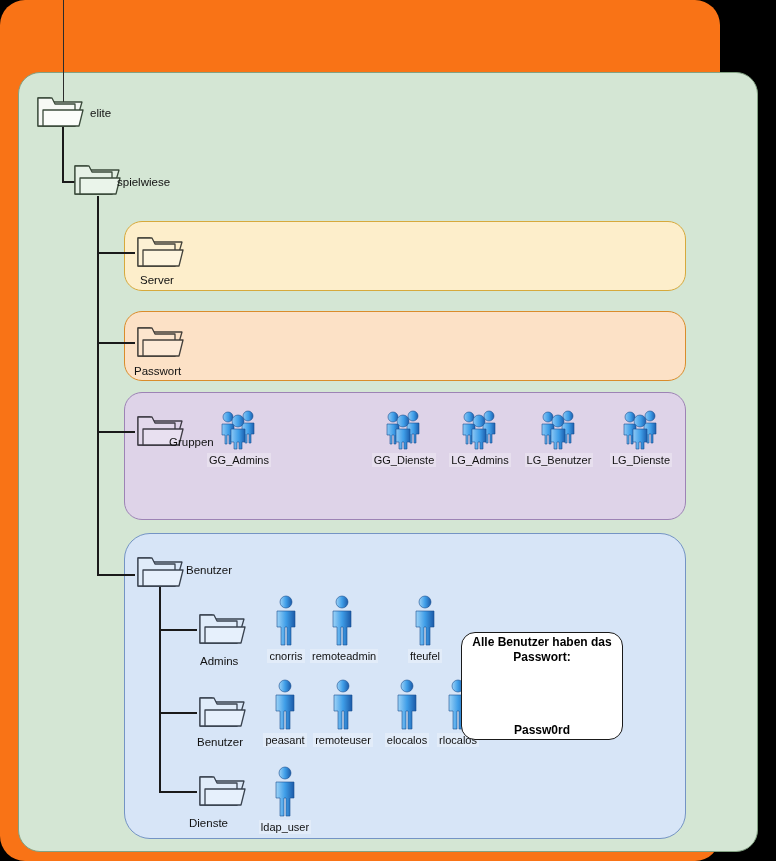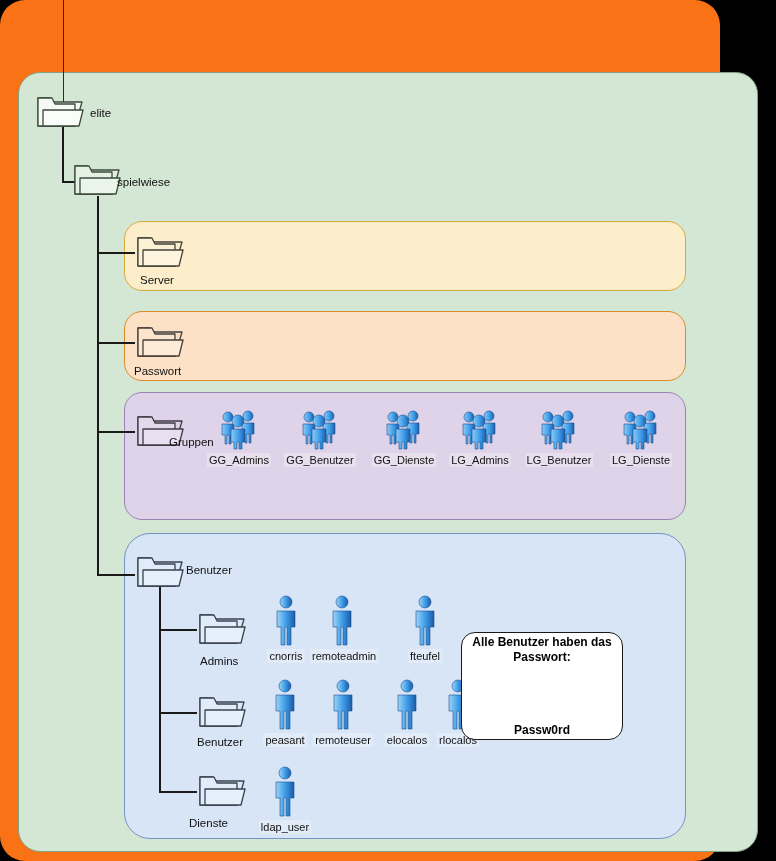--- a/index.html
+++ b/index.html
@@ -235,97 +235,82 @@
           <circle cx="31" cy="10" r="5"></circle>
             <path d="M25 17 h12 v11 l-3 0 v9 h-2 v-9 h-2 v9 h-2 v-9 h-3 z"></path>
           <circle cx="21" cy="15" r="6"></circle>
             <path d="M14 23 h14 v13 l-3 0 v7 h-3 v-7 h-2 v7 h-3 v-7 h-3 z"></path>
         </g>
       </svg>
     </div>
     <span class="pname">GG_Admins</span>
   </div>
 
-  <div class="principal" style="left:281px; top:404px;">
+
+  <div class="principal" style="left:365px; top:404px;">
     <div class="icon">
       <svg width="44" height="44" viewBox="0 0 44 44">
         <g fill="url(#gA)" stroke="#1a4f91" stroke-width="0.6">
           <circle cx="11" cy="11" r="5"></circle>
             <path d="M5 18 h12 v11 l-3 0 v9 h-2 v-9 h-2 v9 h-2 v-9 h-3 z"></path>
           <circle cx="31" cy="10" r="5"></circle>
             <path d="M25 17 h12 v11 l-3 0 v9 h-2 v-9 h-2 v9 h-2 v-9 h-3 z"></path>
           <circle cx="21" cy="15" r="6"></circle>
             <path d="M14 23 h14 v13 l-3 0 v7 h-3 v-7 h-2 v7 h-3 v-7 h-3 z"></path>
         </g>
       </svg>
     </div>
-    <span class="pname">GG_Benutzer</span>
-  </div>
-
-  <div class="principal" style="left:365px; top:404px;">
+    <span class="pname">GG_Dienste</span>
+  </div>
+
+  <div class="principal" style="left:441px; top:404px;">
     <div class="icon">
       <svg width="44" height="44" viewBox="0 0 44 44">
         <g fill="url(#gA)" stroke="#1a4f91" stroke-width="0.6">
           <circle cx="11" cy="11" r="5"></circle>
             <path d="M5 18 h12 v11 l-3 0 v9 h-2 v-9 h-2 v9 h-2 v-9 h-3 z"></path>
           <circle cx="31" cy="10" r="5"></circle>
             <path d="M25 17 h12 v11 l-3 0 v9 h-2 v-9 h-2 v9 h-2 v-9 h-3 z"></path>
           <circle cx="21" cy="15" r="6"></circle>
             <path d="M14 23 h14 v13 l-3 0 v7 h-3 v-7 h-2 v7 h-3 v-7 h-3 z"></path>
         </g>
       </svg>
     </div>
-    <span class="pname">GG_Dienste</span>
-  </div>
-
-  <div class="principal" style="left:441px; top:404px;">
+    <span class="pname">LG_Admins</span>
+  </div>
+
+  <div class="principal" style="left:520px; top:404px;">
     <div class="icon">
       <svg width="44" height="44" viewBox="0 0 44 44">
         <g fill="url(#gA)" stroke="#1a4f91" stroke-width="0.6">
           <circle cx="11" cy="11" r="5"></circle>
             <path d="M5 18 h12 v11 l-3 0 v9 h-2 v-9 h-2 v9 h-2 v-9 h-3 z"></path>
           <circle cx="31" cy="10" r="5"></circle>
             <path d="M25 17 h12 v11 l-3 0 v9 h-2 v-9 h-2 v9 h-2 v-9 h-3 z"></path>
           <circle cx="21" cy="15" r="6"></circle>
             <path d="M14 23 h14 v13 l-3 0 v7 h-3 v-7 h-2 v7 h-3 v-7 h-3 z"></path>
         </g>
       </svg>
     </div>
-    <span class="pname">LG_Admins</span>
-  </div>
-
-  <div class="principal" style="left:520px; top:404px;">
+    <span class="pname">LG_Benutzer</span>
+  </div>
+
+  <div class="principal" style="left:602px; top:404px;">
     <div class="icon">
       <svg width="44" height="44" viewBox="0 0 44 44">
         <g fill="url(#gA)" stroke="#1a4f91" stroke-width="0.6">
           <circle cx="11" cy="11" r="5"></circle>
             <path d="M5 18 h12 v11 l-3 0 v9 h-2 v-9 h-2 v9 h-2 v-9 h-3 z"></path>
           <circle cx="31" cy="10" r="5"></circle>
             <path d="M25 17 h12 v11 l-3 0 v9 h-2 v-9 h-2 v9 h-2 v-9 h-3 z"></path>
           <circle cx="21" cy="15" r="6"></circle>
             <path d="M14 23 h14 v13 l-3 0 v7 h-3 v-7 h-2 v7 h-3 v-7 h-3 z"></path>
         </g>
       </svg>
     </div>
-    <span class="pname">LG_Benutzer</span>
-  </div>
-
-  <div class="principal" style="left:602px; top:404px;">
-    <div class="icon">
-      <svg width="44" height="44" viewBox="0 0 44 44">
-        <g fill="url(#gA)" stroke="#1a4f91" stroke-width="0.6">
-          <circle cx="11" cy="11" r="5"></circle>
-            <path d="M5 18 h12 v11 l-3 0 v9 h-2 v-9 h-2 v9 h-2 v-9 h-3 z"></path>
-          <circle cx="31" cy="10" r="5"></circle>
-            <path d="M25 17 h12 v11 l-3 0 v9 h-2 v-9 h-2 v9 h-2 v-9 h-3 z"></path>
-          <circle cx="21" cy="15" r="6"></circle>
-            <path d="M14 23 h14 v13 l-3 0 v7 h-3 v-7 h-2 v7 h-3 v-7 h-3 z"></path>
-        </g>
-      </svg>
-    </div>
     <span class="pname">LG_Dienste</span>
   </div>
 
   <div class="folder" style="left:135px; top:552px;">
     <svg width="50" height="38" viewBox="0 0 50 38">
       <path d="M3 6 L3 34 L40 34 L47 10 L18 10 L15 6 Z" fill="#dbe8f8" stroke="#3a4350" stroke-width="1.3" stroke-linejoin="round"></path>
       <path d="M3 6 L3 34 L40 34 L40 12 L20 12 L17 6 Z" fill="#e0ecfa" stroke="#3a4350" stroke-width="1.3" stroke-linejoin="round"></path>
       <path d="M8 18 L8 34 L44 34 L48 18 Z" fill="#e6f0fc" stroke="#3a4350" stroke-width="1.3" stroke-linejoin="round"></path>
     </svg>
   </div>

